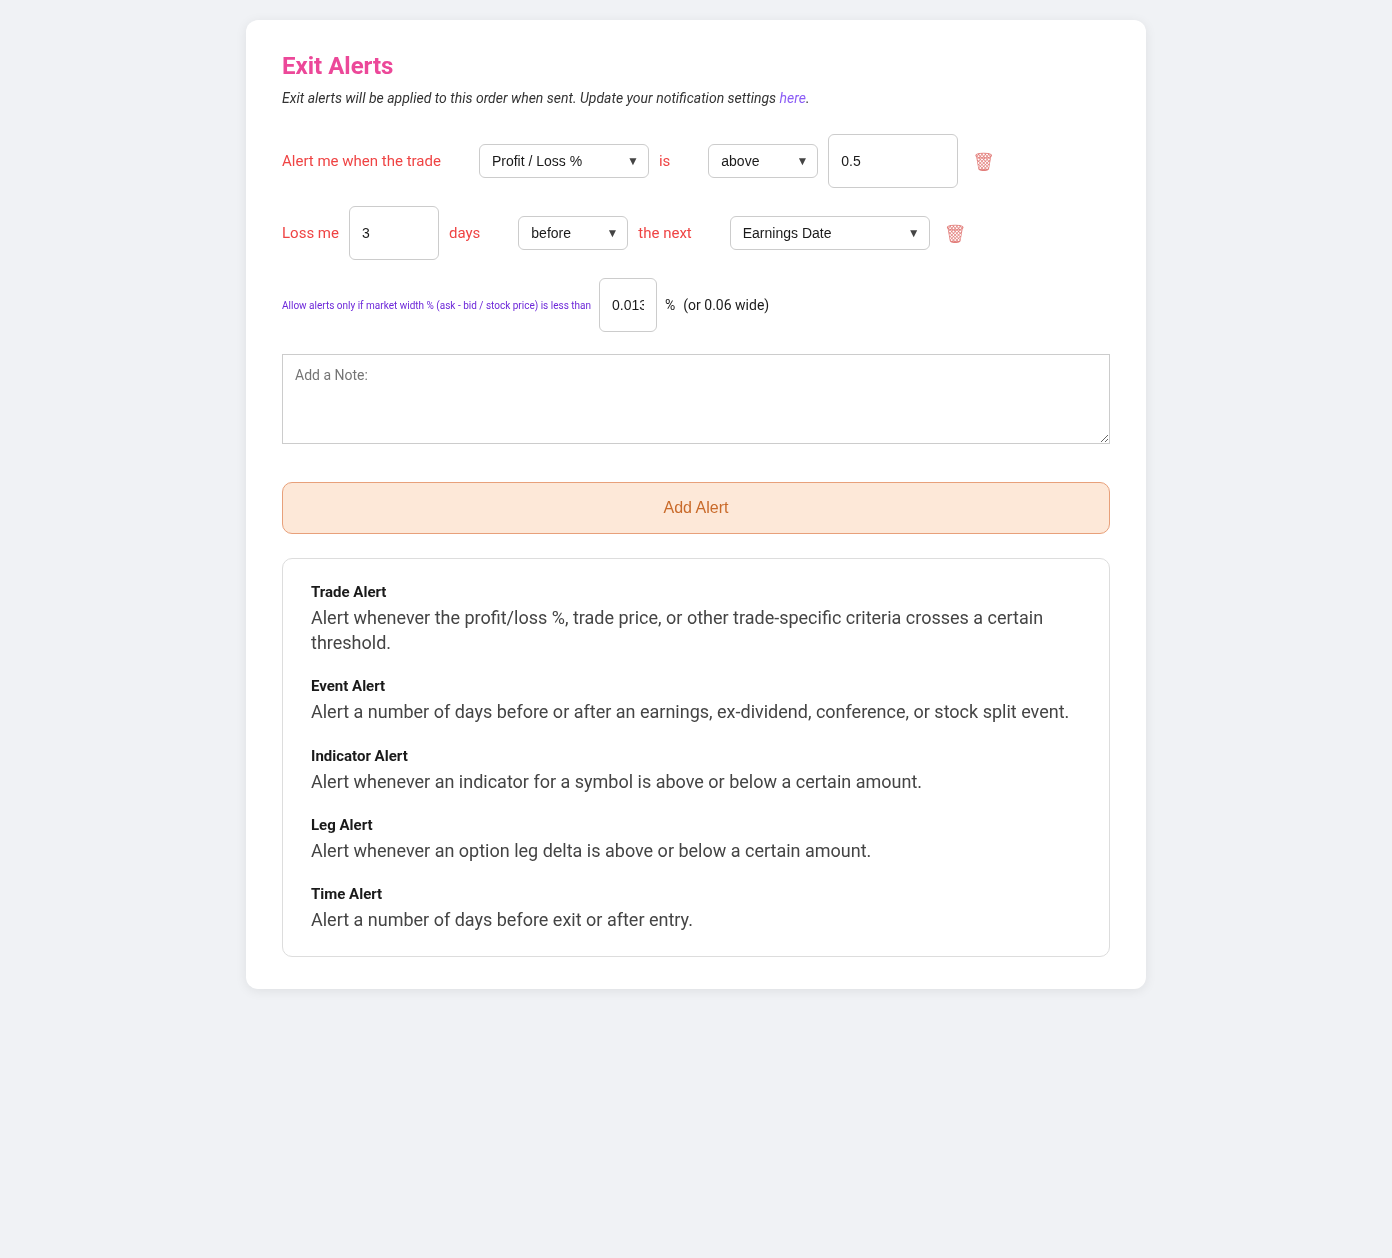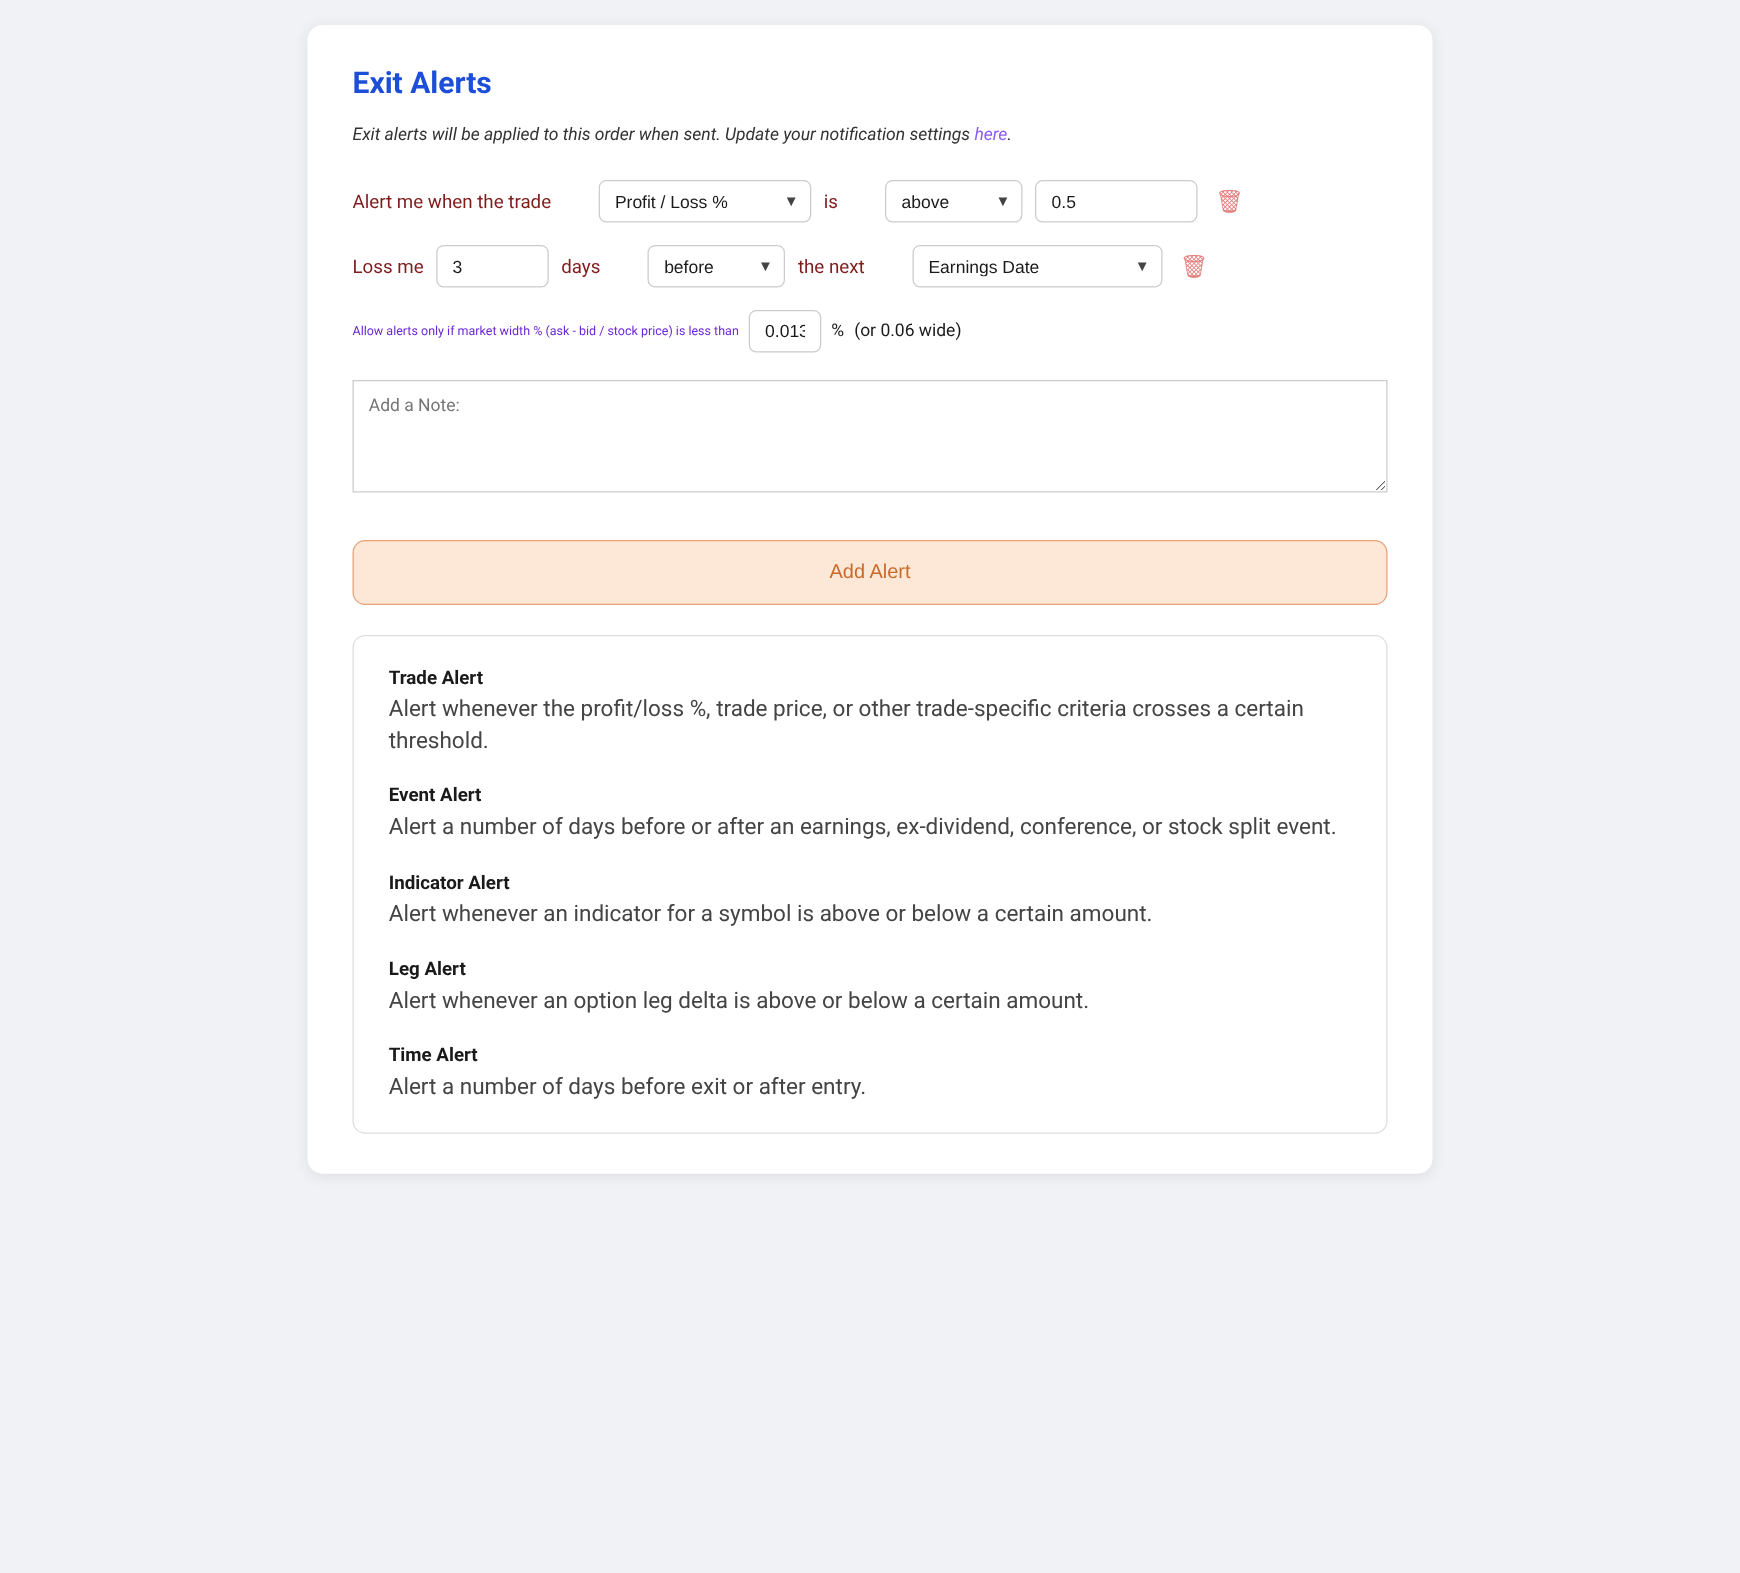--- a/index.html
+++ b/index.html
@@ -23,22 +23,22 @@
       border-radius: 12px;
       padding: 32px 36px;
       width: 900px;
       max-width: 100%;
       box-shadow: 0 2px 12px rgba(0,0,0,0.08);
     }
 
     .page-title {
       font-size: 24px;
       font-weight: 700;
-      color: #1d4ed8;
-      margin-bottom: 20px;
+      color: #ec4899;
+      margin-bottom: 10px;
     }
 
     .subtitle {
       font-size: 14px;
       color: #333;
       font-style: italic;
       margin-bottom: 28px;
     }
 
     .subtitle a {
@@ -49,21 +49,21 @@
     .alert-row {
       display: flex;
       align-items: center;
       gap: 10px;
       margin-bottom: 18px;
       flex-wrap: wrap;
     }
 
     .alert-label {
       font-size: 15px;
-      color: #7f1d1d;
+      color: #ef4444;
       white-space: nowrap;
     }
 
     .select-wrapper {
       position: relative;
       display: inline-flex;
       align-items: center;
       padding-left: 28px;
     }
 
@@ -100,21 +100,21 @@
       min-width: 110px;
     }
 
     .select-event select {
       min-width: 200px;
     }
 
     .text-input {
       border: 1px solid #ccc;
       border-radius: 6px;
-      padding: 8px 12px;
+      padding: 18px 12px;
       font-size: 14px;
       color: #1a1a1a;
       outline: none;
       background: #fff;
     }
 
     .input-value {
       width: 130px;
     }
 

